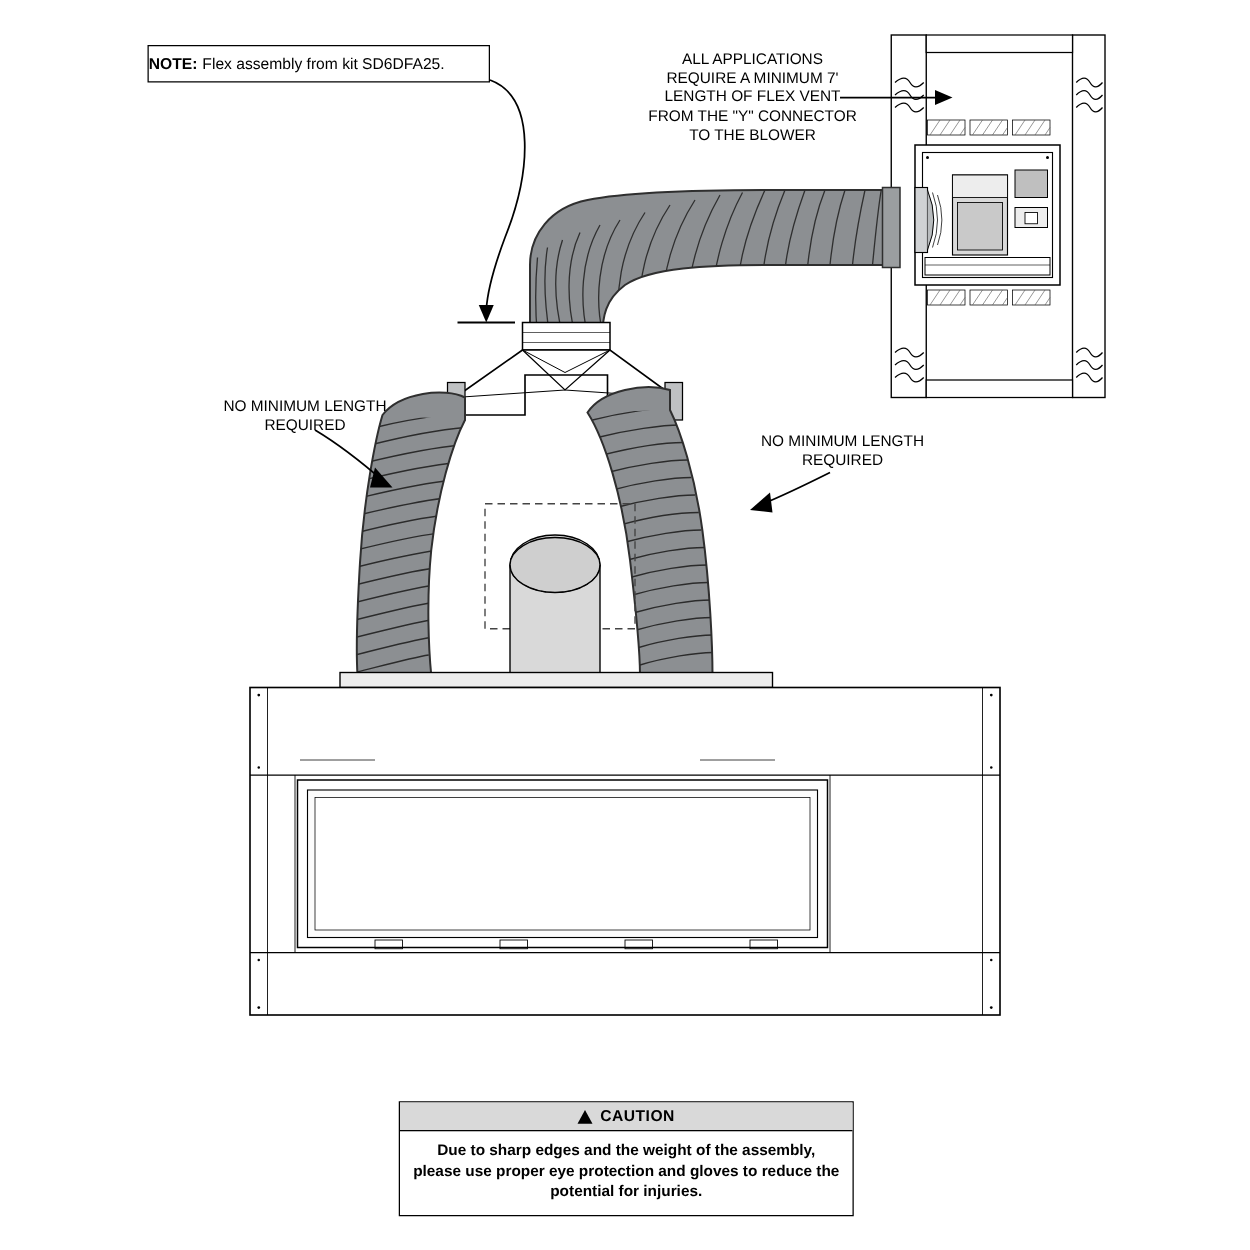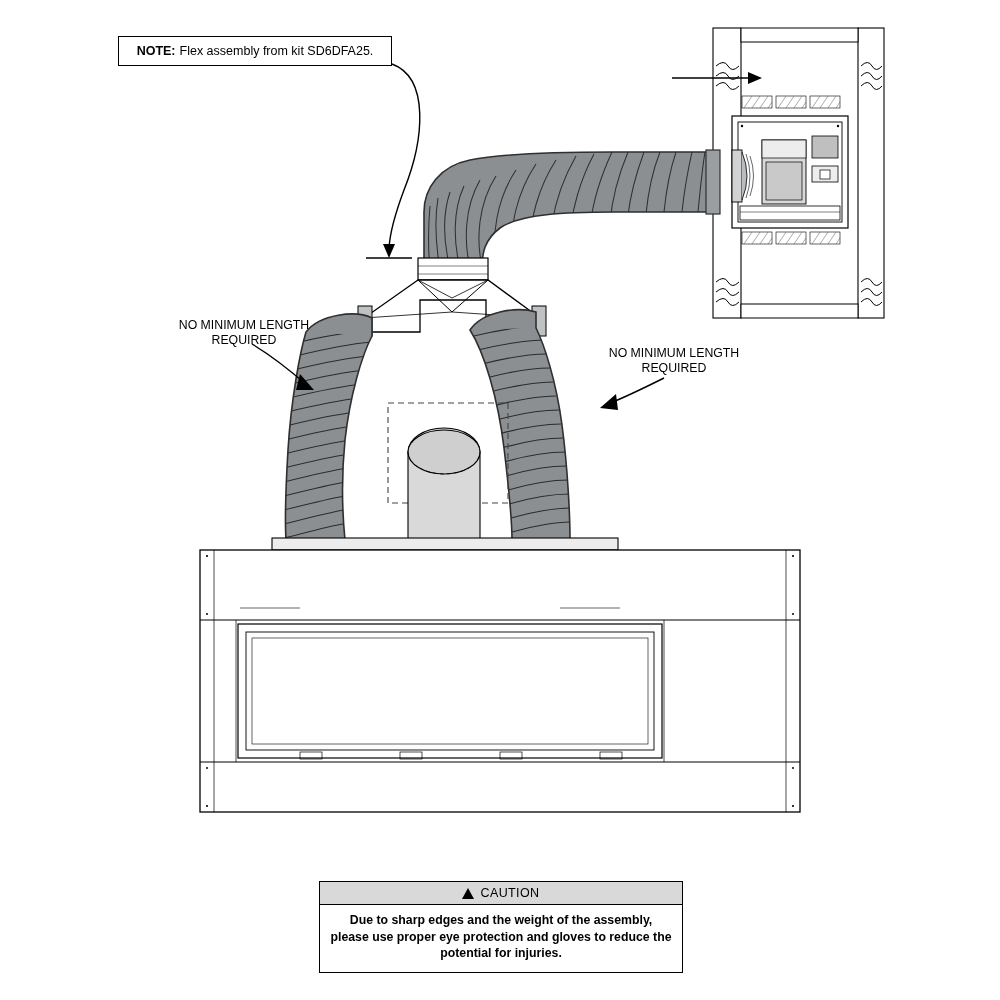--- a/index.html
+++ b/index.html
@@ -23,21 +23,21 @@
   
   #note-box {
     left: 118px;
     top: 36px;
     width: 272px;
     height: 28px;
     border: 1px solid #000;
     background: #fff;
     display: flex;
     align-items: center;
-    justify-content: center;
+    justify-content: flex-start;
     font-size: 12.5px;
     white-space: nowrap;
     z-index: 6;
   }
   #note-box .bold { font-weight: bold; margin-right: 4px; }
 
   
   .callout {
     font-size: 12.3px;
     line-height: 15.2px;
@@ -85,21 +85,21 @@
     z-index: 6;
   }
   #caution-head {
     background: #d9d9d9;
     border-bottom: 1px solid #000;
     height: 22px;
     display: flex;
     align-items: center;
     justify-content: center;
     gap: 6px;
-    font-weight: normal;
+    font-weight: bold;
     font-size: 12.5px;
     letter-spacing: 0.4px;
   }
   #caution-head .warn-tri {
     display: inline-block;
     width: 0; height: 0;
     border-left: 6px solid transparent;
     border-right: 6px solid transparent;
     border-bottom: 11px solid #000;
     position: relative;
@@ -352,20 +352,21 @@
       <path d="M664,378 C648,386 628,396 608,404"></path>
       <path d="M616,394 L600,408 L618,410 Z" fill="#000" stroke="none"></path>
     </g>
   </svg>
 
   <div id="note-box" class="abs">
     <span class="bold">NOTE:</span>
     <span>Flex assembly from kit SD6DFA25.</span>
   </div>
 
+  <div id="callout-min-flex" class="abs callout">ALL APPLICATIONS REQUIRE A MINIMUM 7' LENGTH OF FLEX VENT FROM THE "Y" CONNECTOR TO THE BLOWER</div>
   <div id="callout-left" class="abs callout">NO MINIMUM LENGTH REQUIRED</div>
   <div id="callout-right" class="abs callout">NO MINIMUM LENGTH REQUIRED</div>
 
 
   <div id="caution-box" class="abs">
     <div id="caution-head">
       <span class="warn-tri"></span>
       <span>CAUTION</span>
     </div>
     <div id="caution-body">Due to sharp edges and the weight of the assembly, please use proper eye protection and gloves to reduce the potential for injuries.</div>

